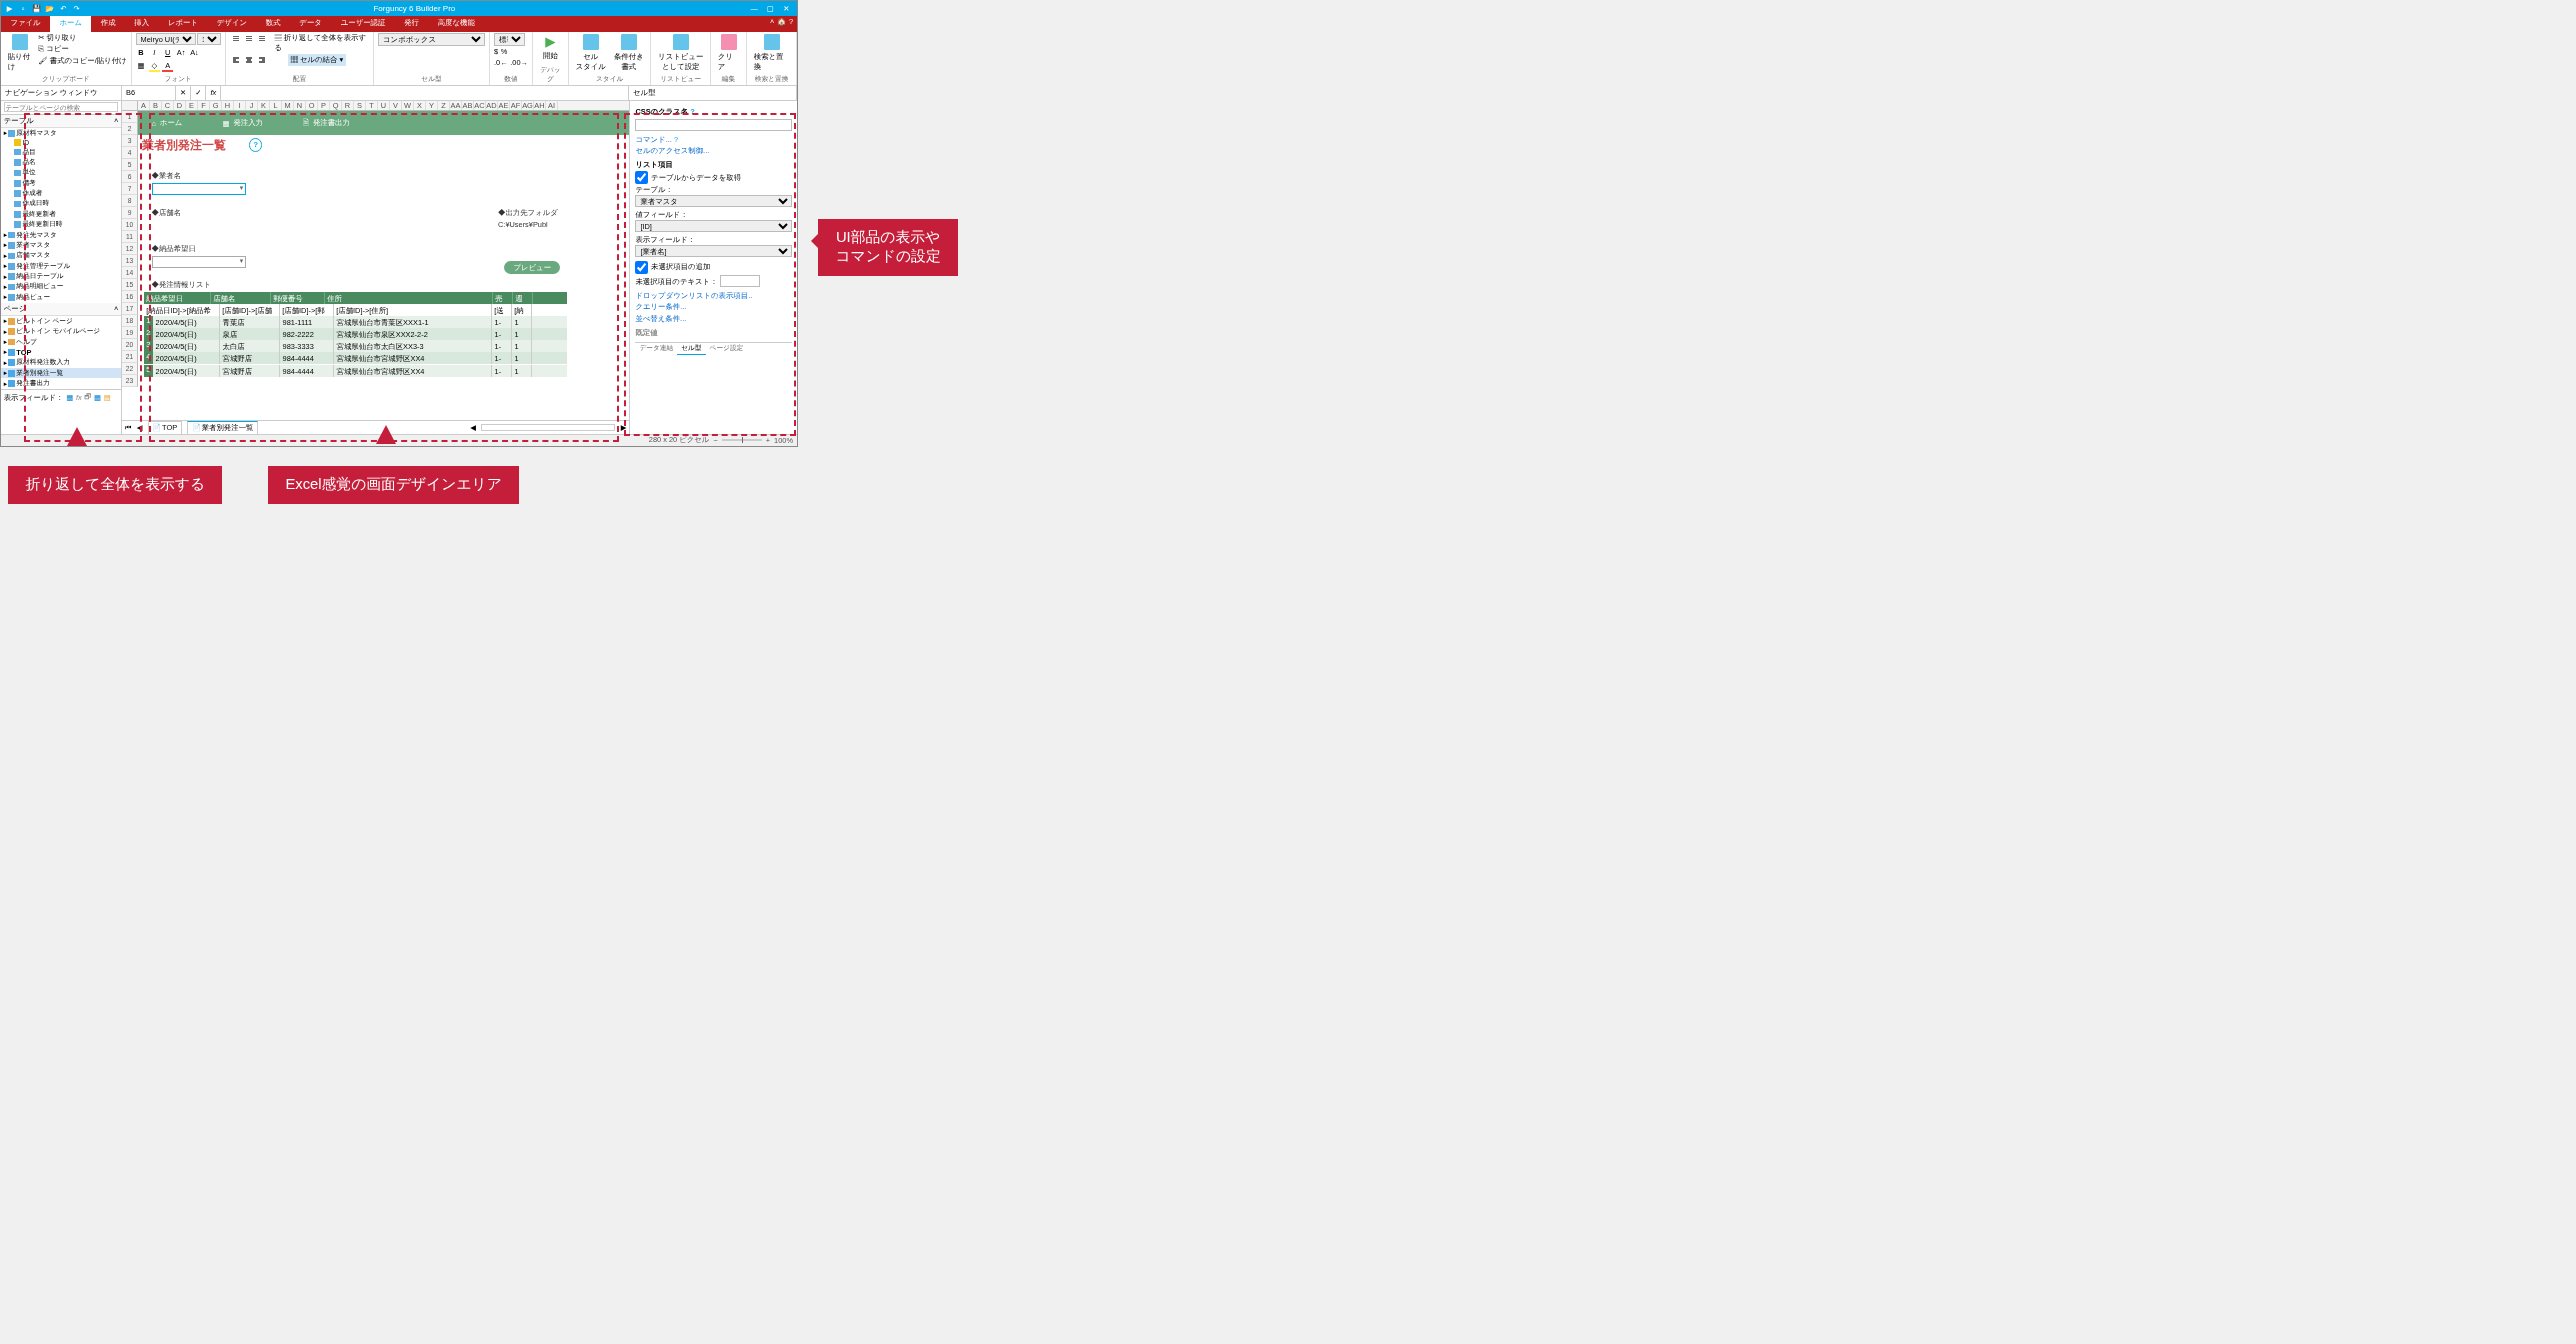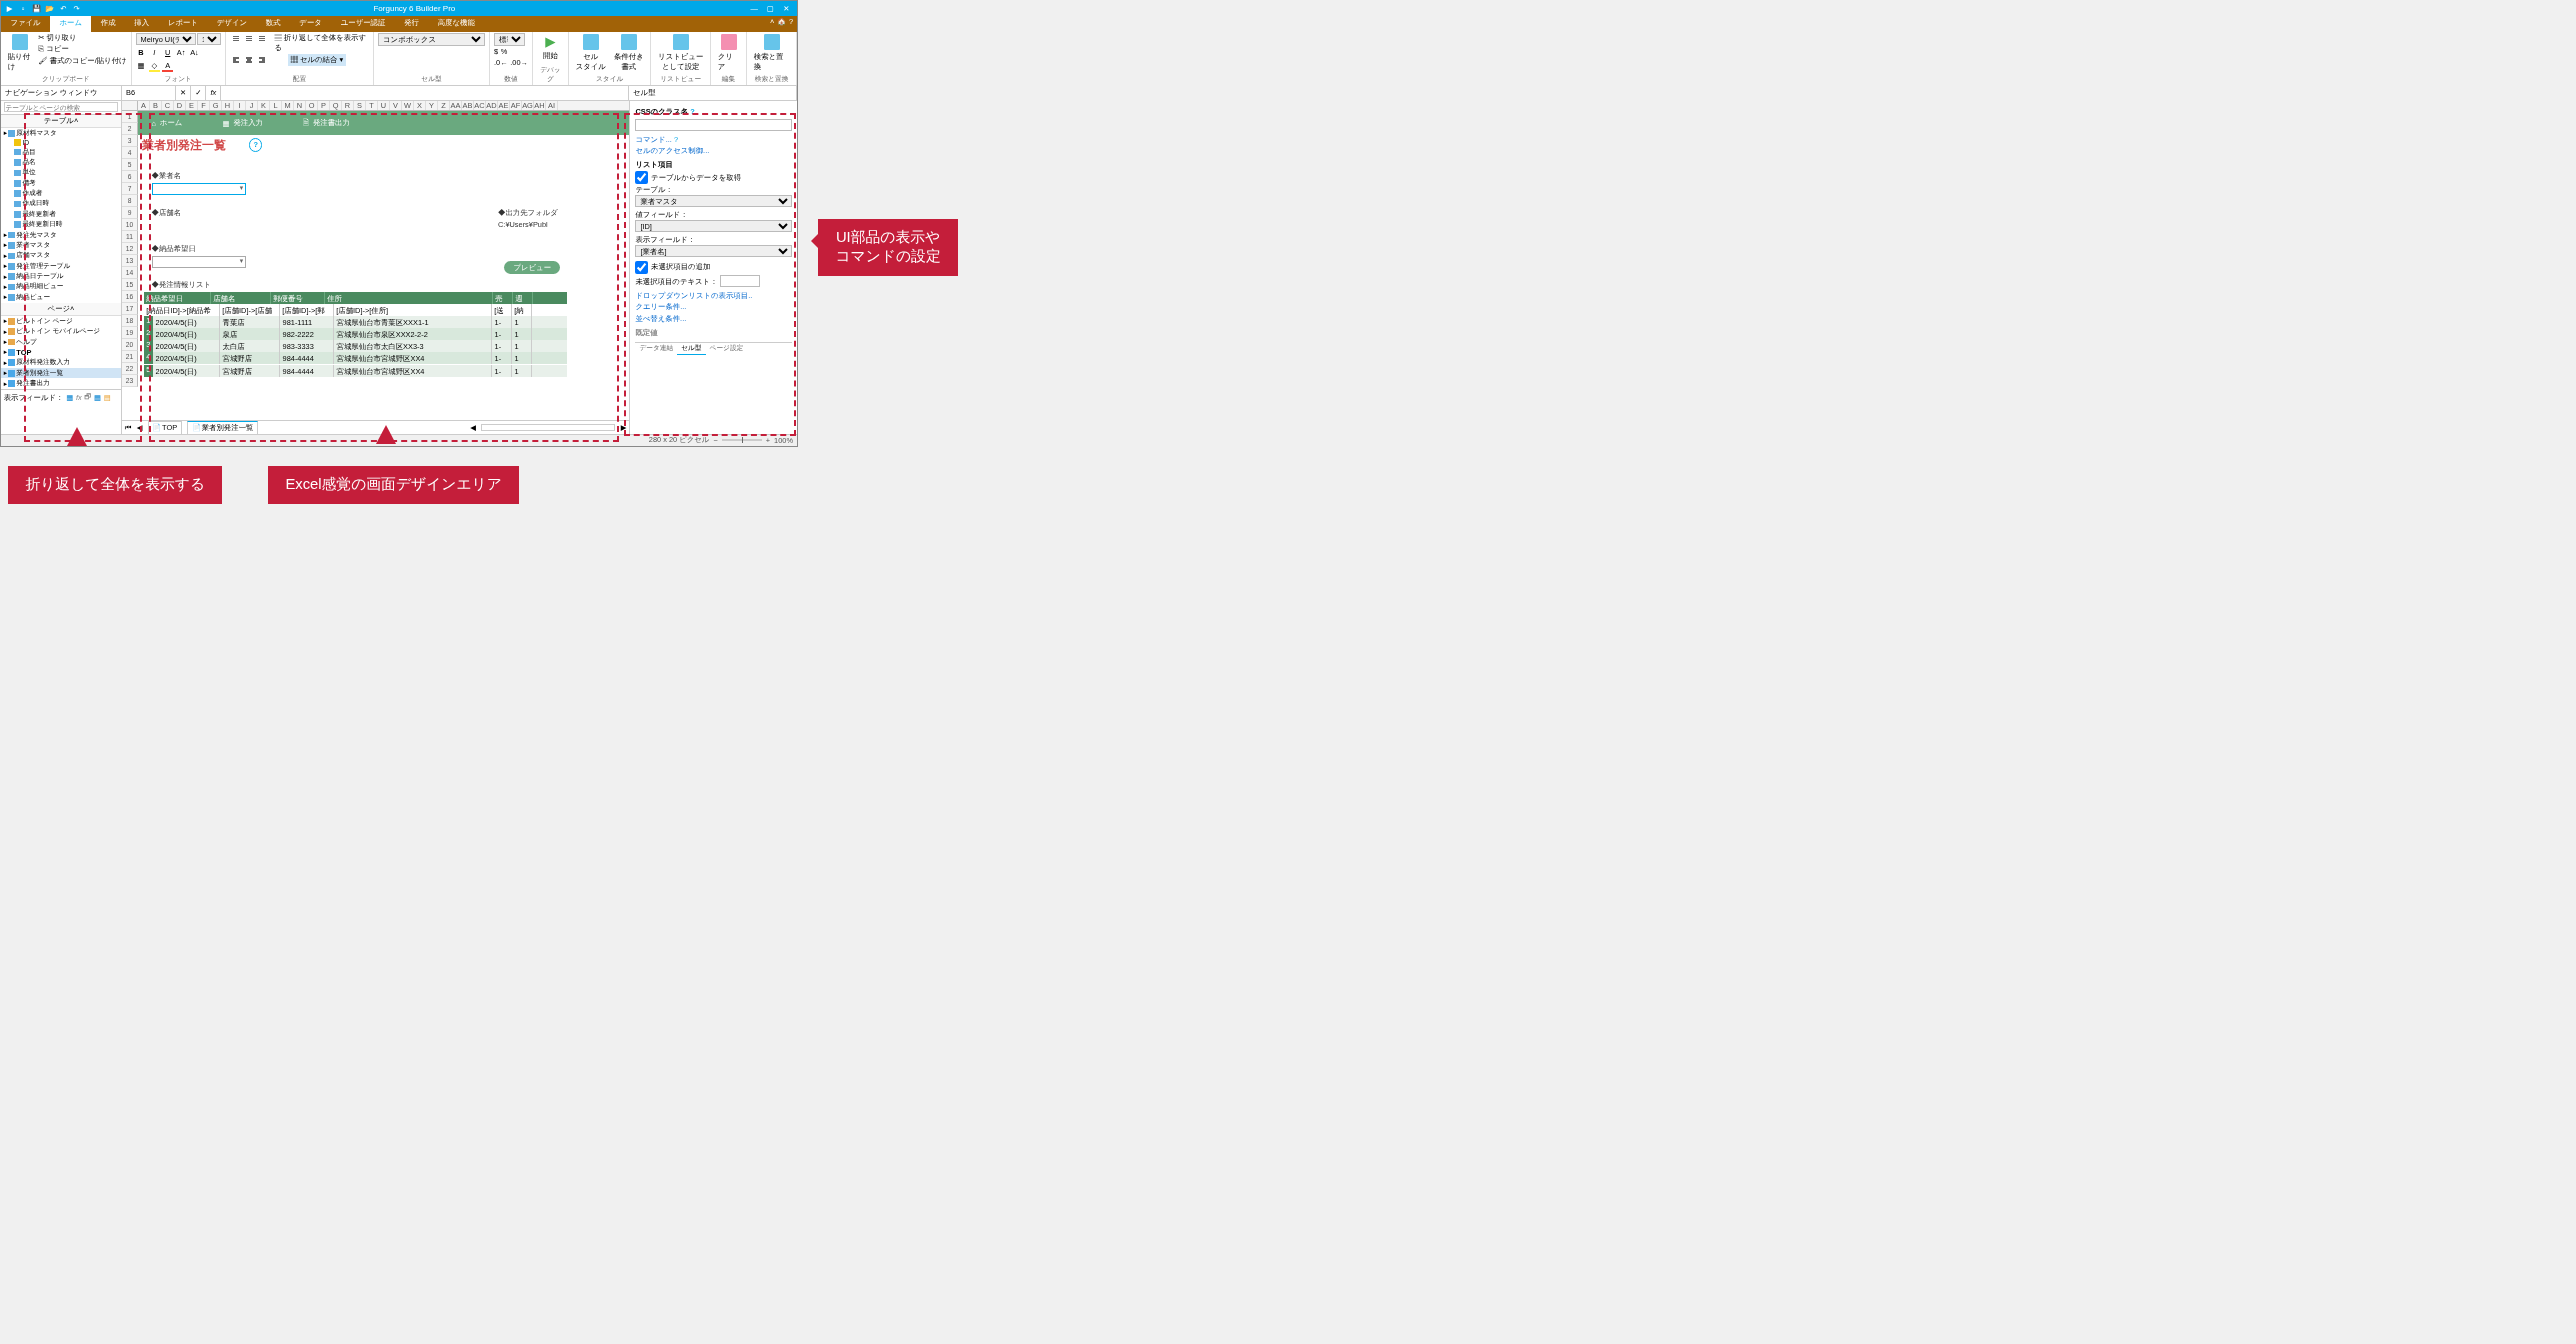--- a/index.html
+++ b/index.html
@@ -4,21 +4,21 @@
 <style>
 *{box-sizing:border-box;margin:0;padding:0;font-family:"Meiryo UI","Segoe UI",sans-serif;font-size:7.4px}
 body{background:#f0f0f0;width:1020px;height:537px;position:relative}
 .win{width:798px;background:#fff;border:0.7px solid #888}
 .titlebar{background:#00a8e8;color:#fff;height:14.8px;display:flex;align-items:center;padding:0 4px}
 .titlebar .qat{display:flex;gap:4px}
 .titlebar .qat span{width:9.4px;height:9.4px;display:inline-flex;align-items:center;justify-content:center}
 .titlebar .title{flex:1;text-align:center;font-size:8px}
 .wbtns{display:flex;gap:2.7px}
 .wbtns span{width:13.4px;text-align:center}
-.menubar{background:#a16207;color:#fff;display:flex;height:16px}
+.menubar{background:#b91c1c;color:#fff;display:flex;height:16px}
 .menubar .tab{padding:2.7px 9.4px;cursor:pointer}
 .menubar .tab.active{background:#fff;color:#00a8e8}
 .menubar .rt{margin-left:auto;display:flex;gap:2.7px;padding:1.3px 4px}
 .ribbon{background:#fff;border-bottom:0.7px solid #ccc;display:flex;height:54px}
 .rgrp{border-right:0.7px solid #ddd;padding:1.3px 4px;display:flex;flex-direction:column;justify-content:space-between}
 .rgrp .body{flex:1;display:flex;gap:2.7px;align-items:flex-start}
 .rgrp .lbl{text-align:center;color:#666;font-size:6.7px;padding-top:1.3px}
 .bigbtn{display:flex;flex-direction:column;align-items:center;justify-content:center;gap:1.3px;padding:1.3px 2.7px;min-width:27px}
 .bigbtn .ico{width:16px;height:16px;background:#66c4ea;border-radius:1.3px}
 .smallrow{display:flex;flex-direction:column;gap:1.3px}
@@ -30,21 +30,21 @@
 .fbtns .b{width:10.7px;height:10.7px;text-align:center;cursor:pointer}
 .alignbtns{display:flex;gap:1.3px}
 .alignbtns .b{width:12px;height:12px;border:0.7px solid transparent;display:flex;flex-direction:column;gap:0.7px;padding:2px}
 .alignbtns .b span{height:1.3px;background:#666}
 .formulabar{display:flex;border-bottom:0.7px solid #ccc;height:14.8px;align-items:center}
 .fbseg{border-right:0.7px solid #ccc;padding:0 4px;height:100%;display:flex;align-items:center}
 .main{display:flex;height:333px}
 .navpane{width:121px;border-right:0.7px solid #ccc;display:flex;flex-direction:column;overflow:hidden}
 .nav-search{border-bottom:0.7px solid #ccc;padding:1.3px 2.7px}
 .nav-search input{width:100%;border:0.7px solid #ccc;font-size:6.7px;padding:0.7px}
-.nav-sec{padding:1.3px 2.7px;background:#f8f8f8;border-bottom:0.7px solid #ddd;font-size:6.7px;display:flex;justify-content:center}
+.nav-sec{padding:1.3px 2.7px;background:#f8f8f8;border-bottom:0.7px solid #ddd;font-size:6.7px;display:flex;justify-content:space-between}
 .tree{flex:1;overflow:auto}
 .tree .node{padding:0.7px 1.3px 0.7px 9.4px;font-size:6.7px;white-space:nowrap;display:flex;align-items:center;gap:1.3px}
 .tree .node.l1{padding-left:2.7px}
 .tree .node.l2{padding-left:13.4px}
 .tree .node.sel{background:#d0e4f5}
 .tree .fico{width:6.7px;height:6.7px;display:inline-block}
 .tico{background:#5dade2}
 .kico{background:#f1c40f}
 .cico{background:#5dade2}
 .pico{background:#e8a84a}

